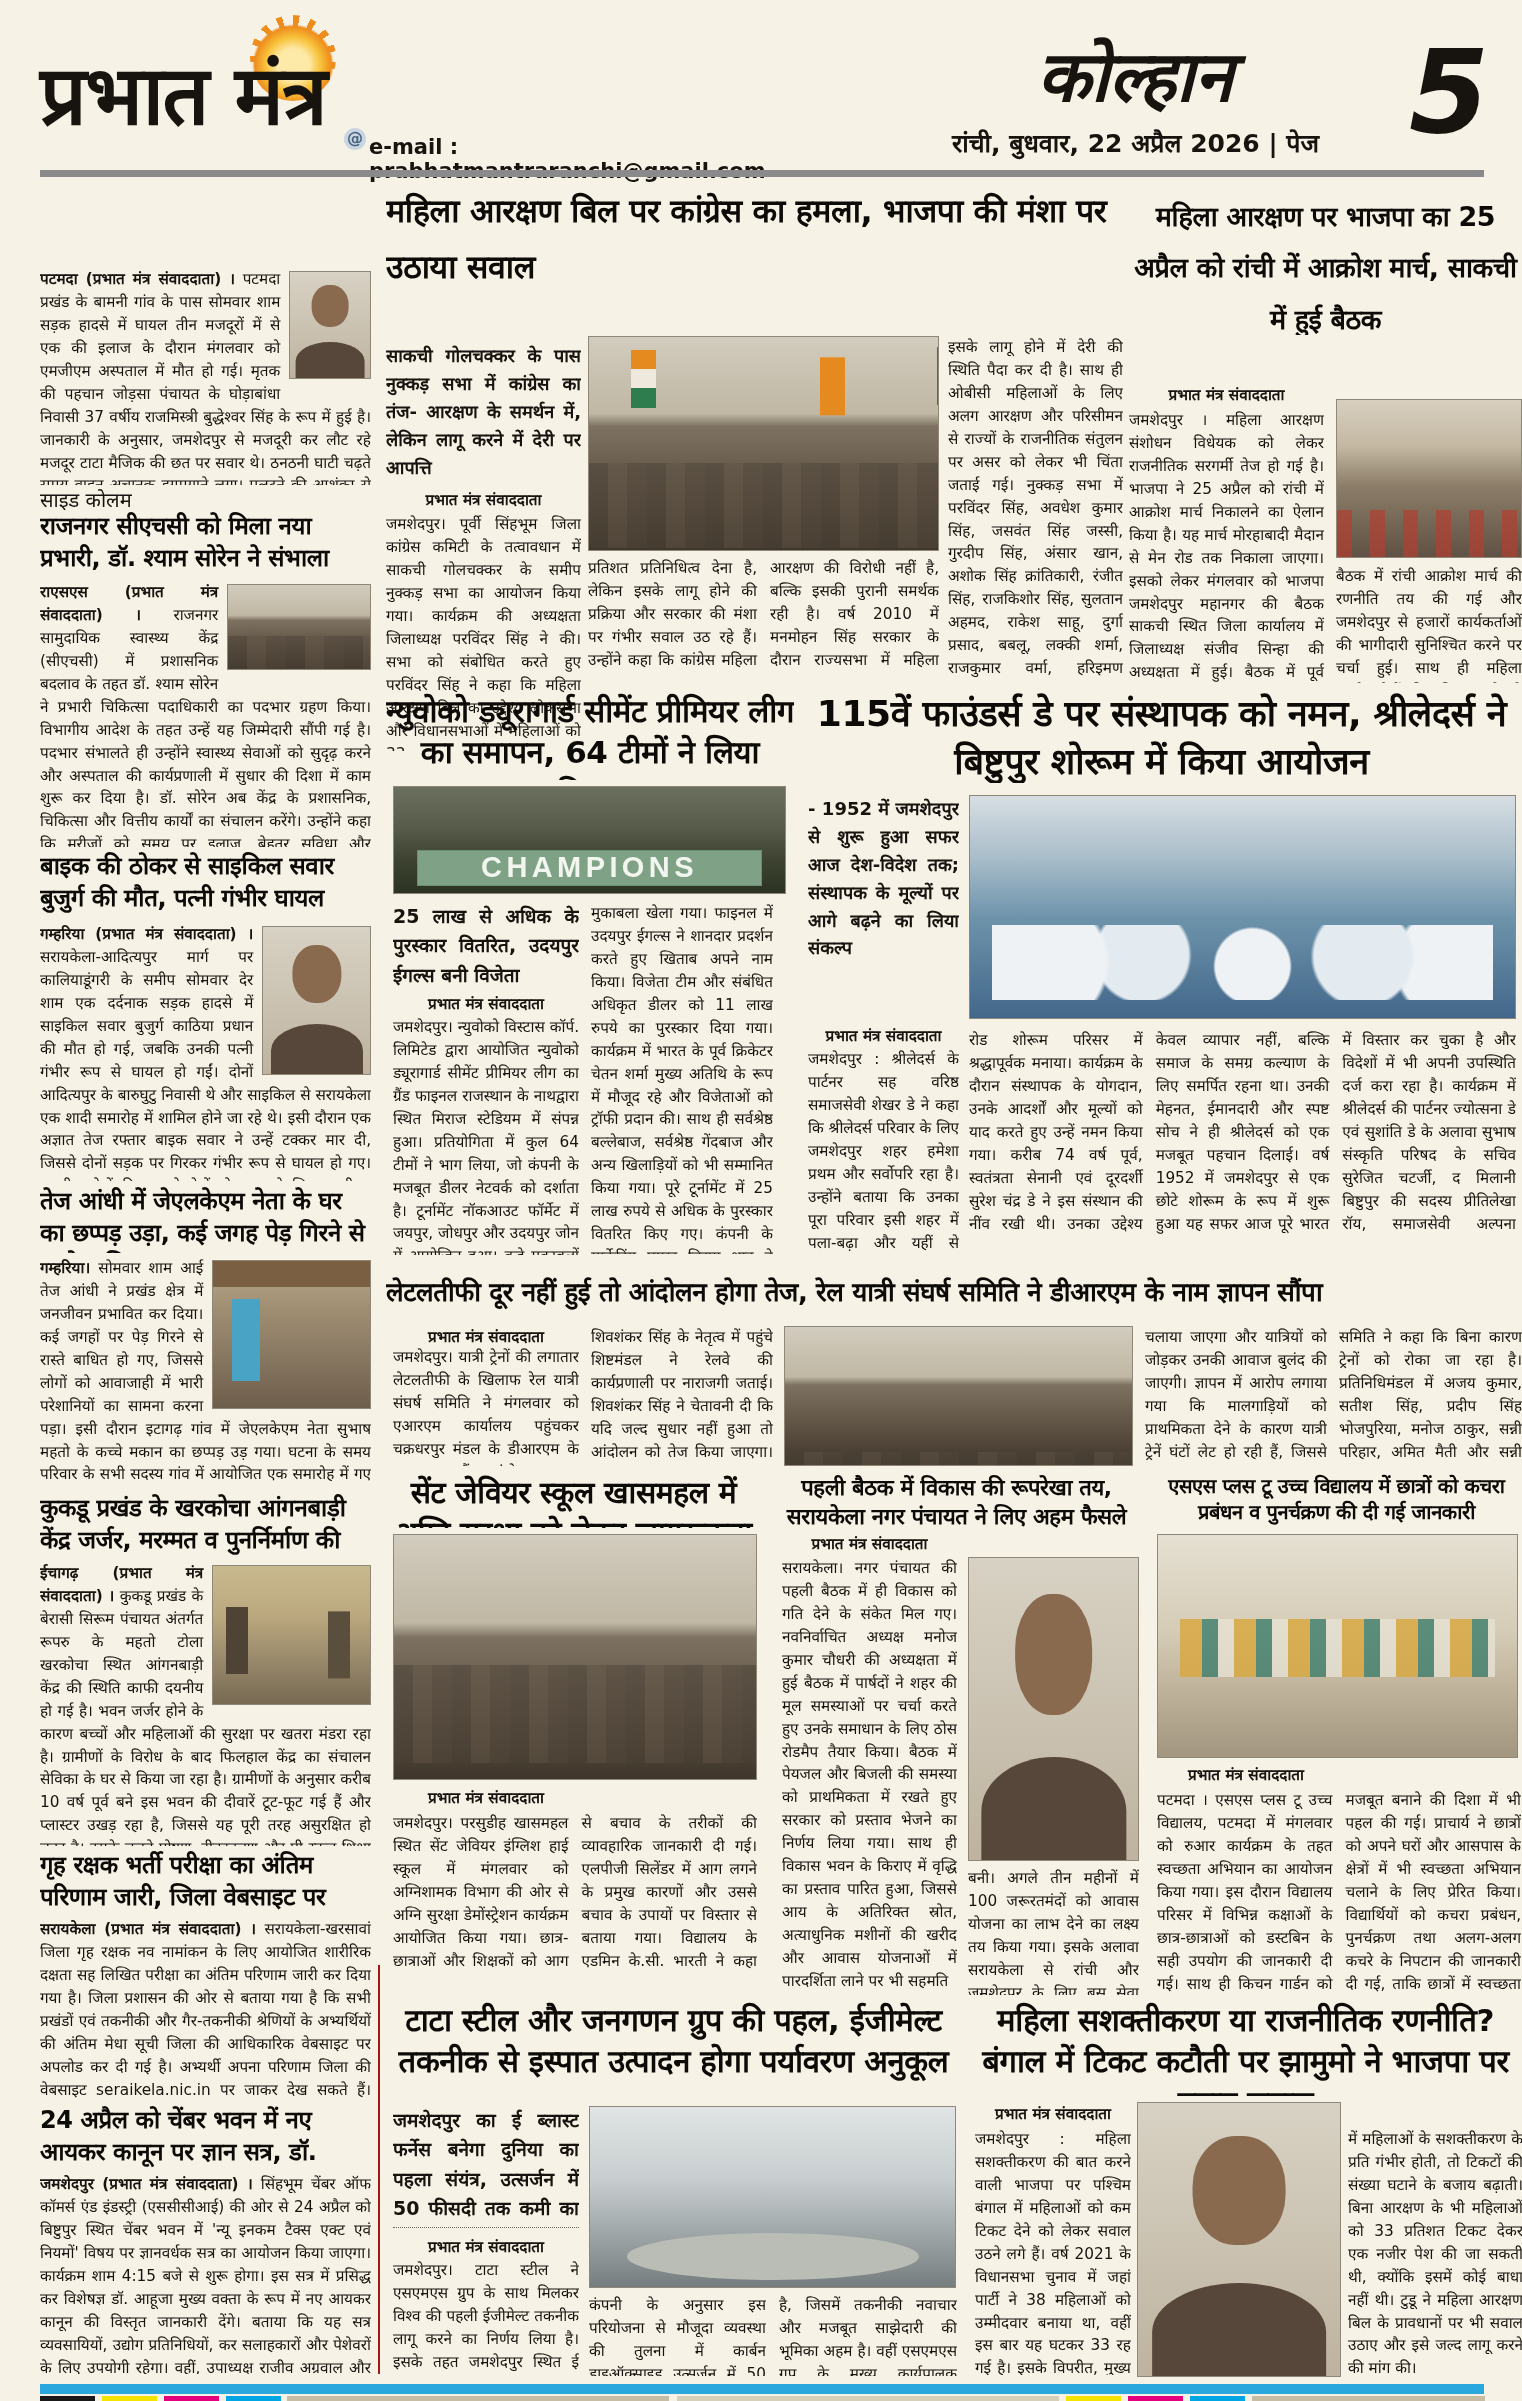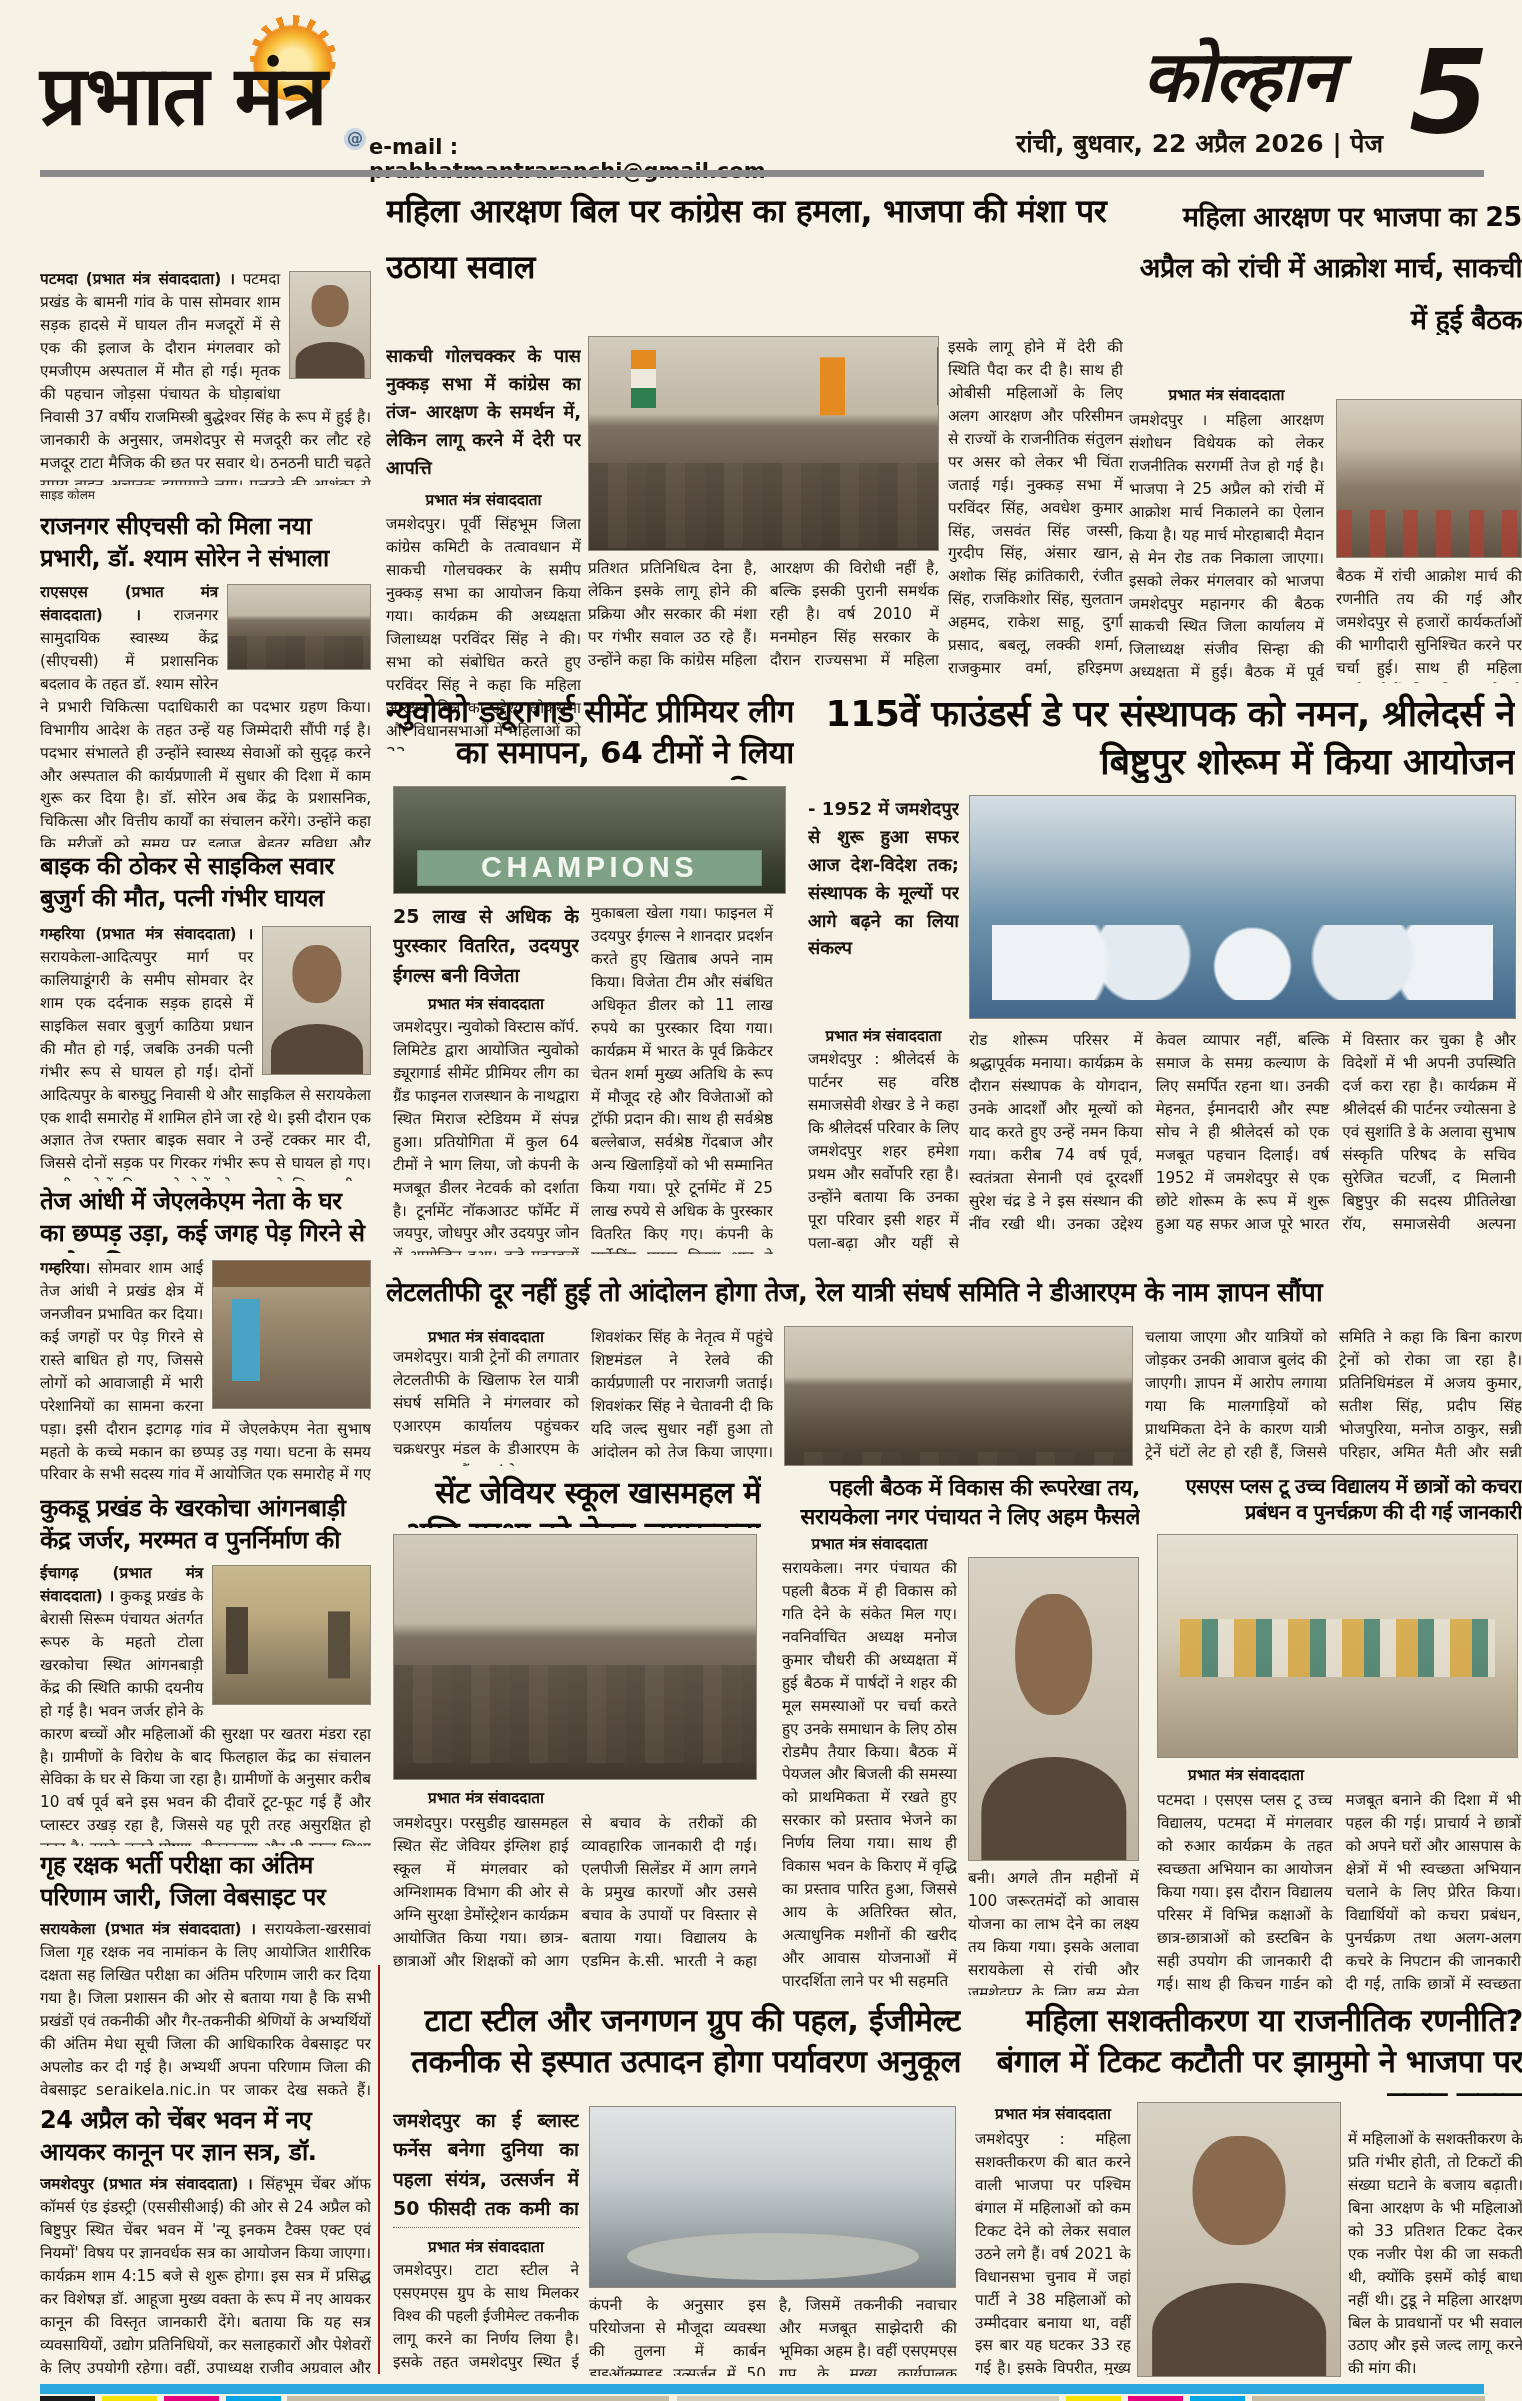--- a/index.html
+++ b/index.html
@@ -2,21 +2,21 @@
 <html style="font-size:11.6px"><head>
 <meta charset="utf-8">
 <style>
   *{margin:0;padding:0;box-sizing:border-box}
   html,body{background:#6b6b6b}
   .page{position:relative;width:1522px;height:2401px;margin:0 auto;
         background:#f7f2e6;font-family:"DejaVu Sans","Liberation Sans",sans-serif;
         color:#17130e;overflow:hidden}
   .abs{position:absolute}
   .hl{font-weight:bold;color:#0d0b08;line-height:1.32;letter-spacing:-0.4px;overflow:hidden}
-  .c{text-align:right}
+  .c{text-align:center}
   .bt{font-size:15.3px;line-height:1.5;text-align:justify;overflow:hidden}
   .bt .lead{font-weight:bold}
   .bl{font-weight:bold;font-size:15.3px;text-align:center;overflow:hidden}
   .sf{font-weight:bold;font-size:18px;line-height:1.55;text-align:justify;overflow:hidden}
   .cols2{column-count:2;column-gap:13px}
   .cols3{column-count:3;column-gap:13px}
   .ph{border:0.7px solid #8f8878;overflow:hidden;background:#c7bfae}
   .fl{float:right;margin:2.9px 0 5.8px 8.7px}
   
   .ph-crowd{background:linear-gradient(180deg,#d2ccbe 0%,#c0b7a4 36%,#7d7261 42%,#584c3e 78%,#3f362b 100%)}
@@ -62,21 +62,21 @@
      background:radial-gradient(circle at 50% 58%,#fdeaa9 0 24%,#f8c23b 42%,#ee8d1d 58%,rgba(0,0,0,0) 62%),
                 repeating-conic-gradient(#ee8d1d 0 9deg,rgba(0,0,0,0) 9deg 24deg)}
   .rule{background:#8a8a8a}
   .redrule{background:#a51717}
   .dotted{border-bottom:1.5px dotted #6b6252}
   .mast-title{font-weight:bold;font-size:82px;letter-spacing:-1.5px;line-height:1}
   .mast-mail{font-weight:bold;font-size:21px}
   .edition{font-weight:bold;font-style:italic;font-size:70px;line-height:1}
   .pgnum{font-weight:bold;font-style:italic;font-size:115px;line-height:1}
   .datebar{font-weight:bold;font-size:25px}
-  .side-label{font-size:12px}
+  .side-label{font-size:20px}
   .nw{white-space:nowrap}
 </style>
 </head>
 <body>
 
 <div class="page">
 
   <div class="abs" style="left:40px;top:13px;width:757px;height:154px">
     <div class="abs sun" style="left:210px;top:1.5px;width:86px;height:86px"></div>
     <div class="abs mast-title" style="left:0;top:42px">प्रभात मंत्र</div>

